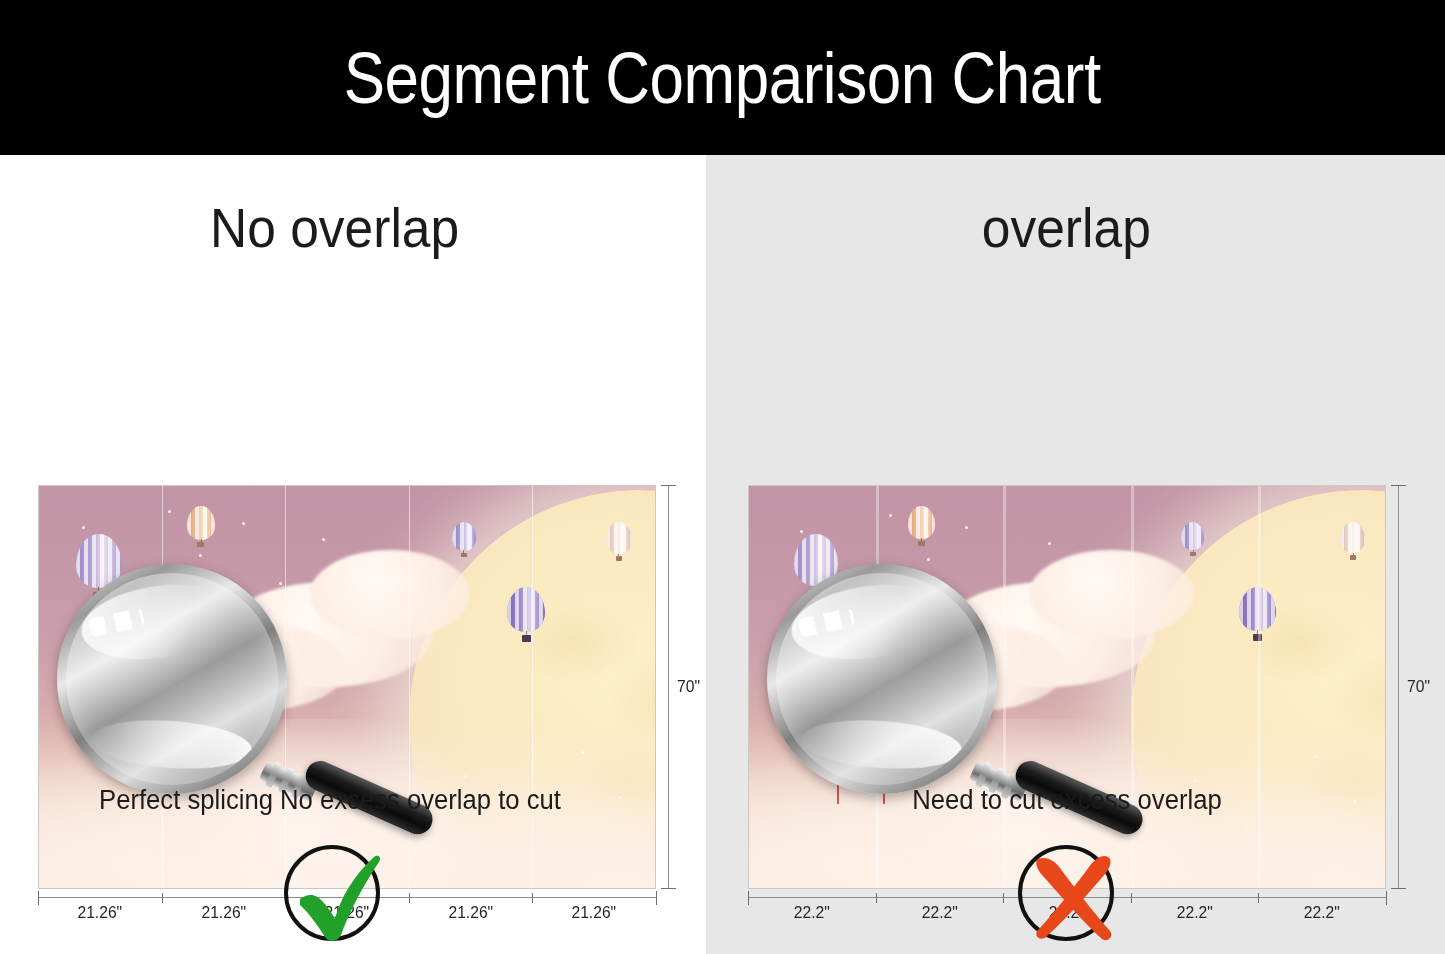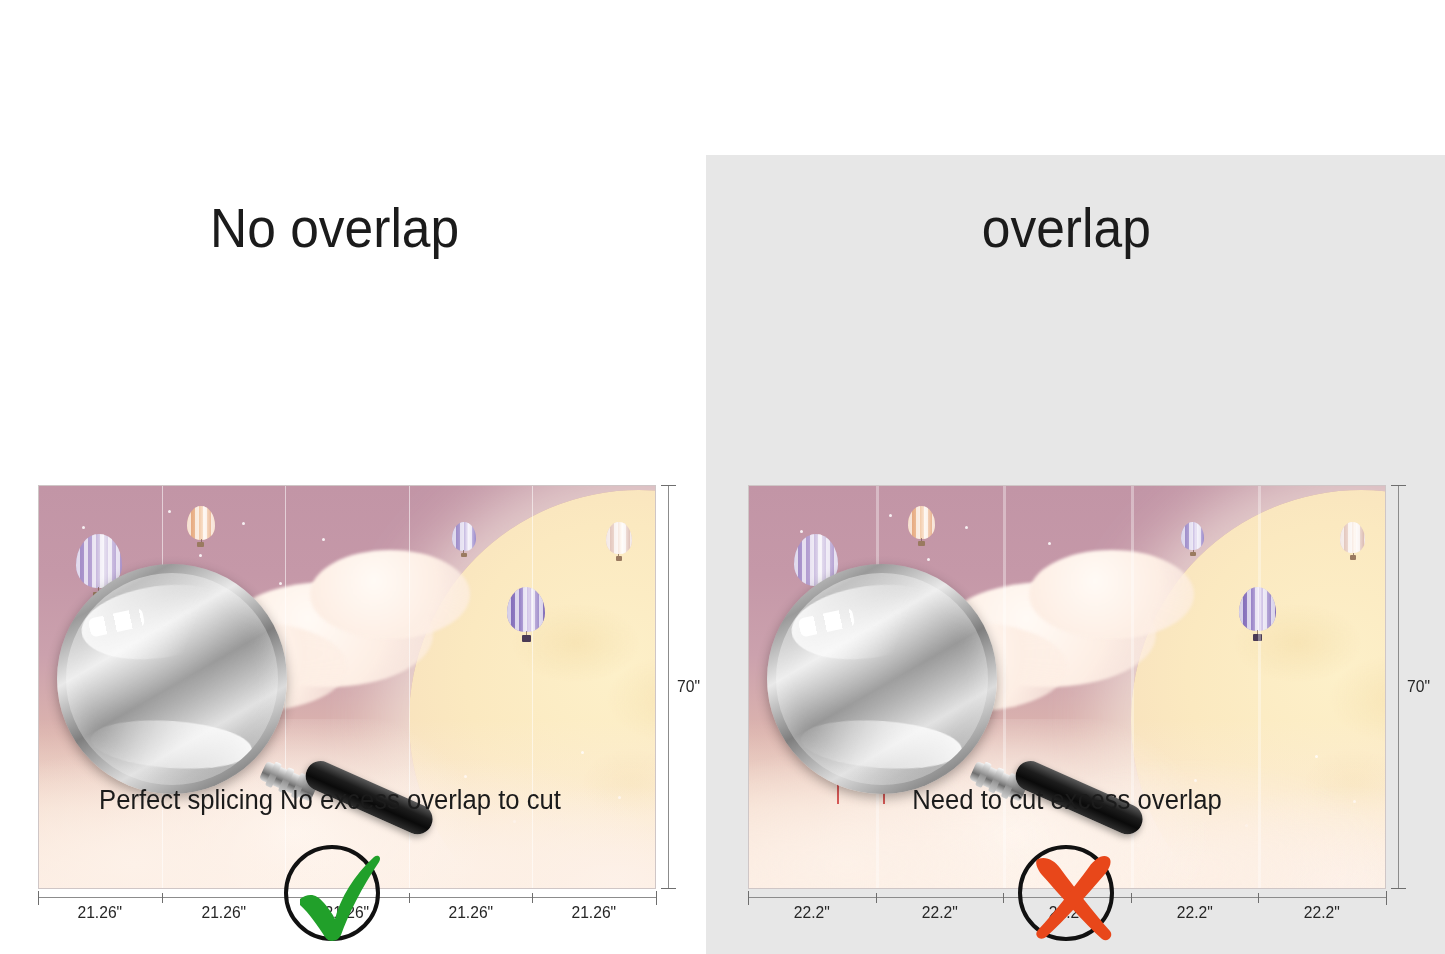--- a/index.html
+++ b/index.html
@@ -228,20 +228,23 @@
   .divider {
     position:absolute; left:706px; top:155px; width:1px; height:799px;
     background:#dcdcdc;
   }
 </style>
 </head>
 <body>
 
 <div id="root">
 
+  <div class="titlebar">
+    <div class="title">Segment Comparison Chart</div>
+  </div>
 
   <div class="divider"></div>
 
   <div class="panel panel-left">
     <div class="panel-heading">No overlap</div>
 
     <div class="mural mural-left">
       <div class="sky"></div>
       <div class="moon"></div>
       <div class="stars">

